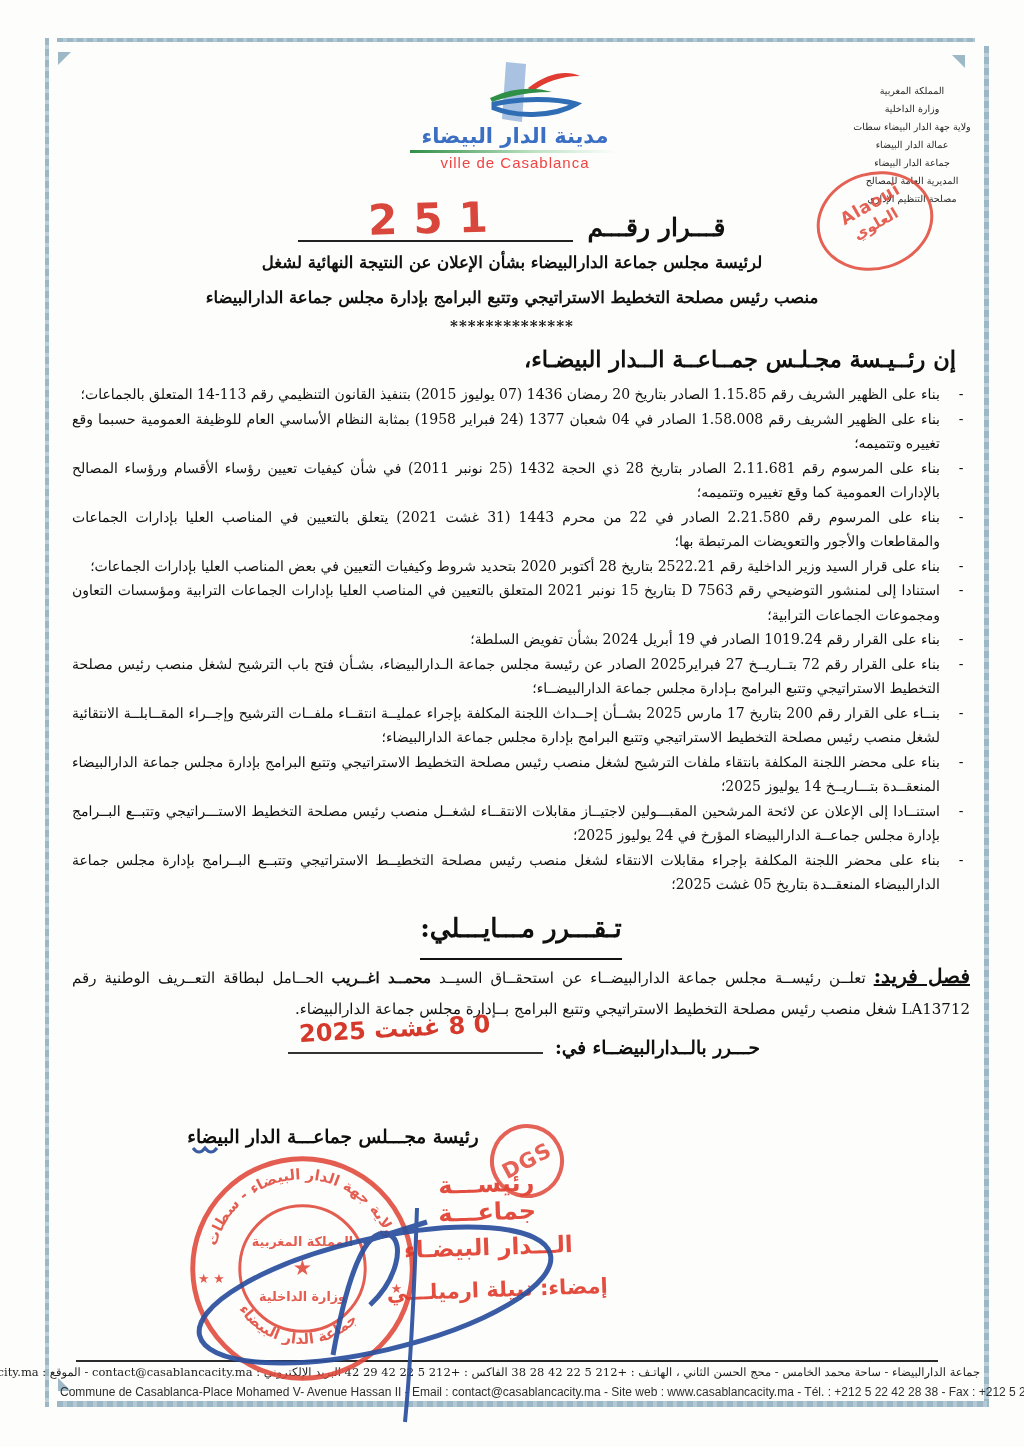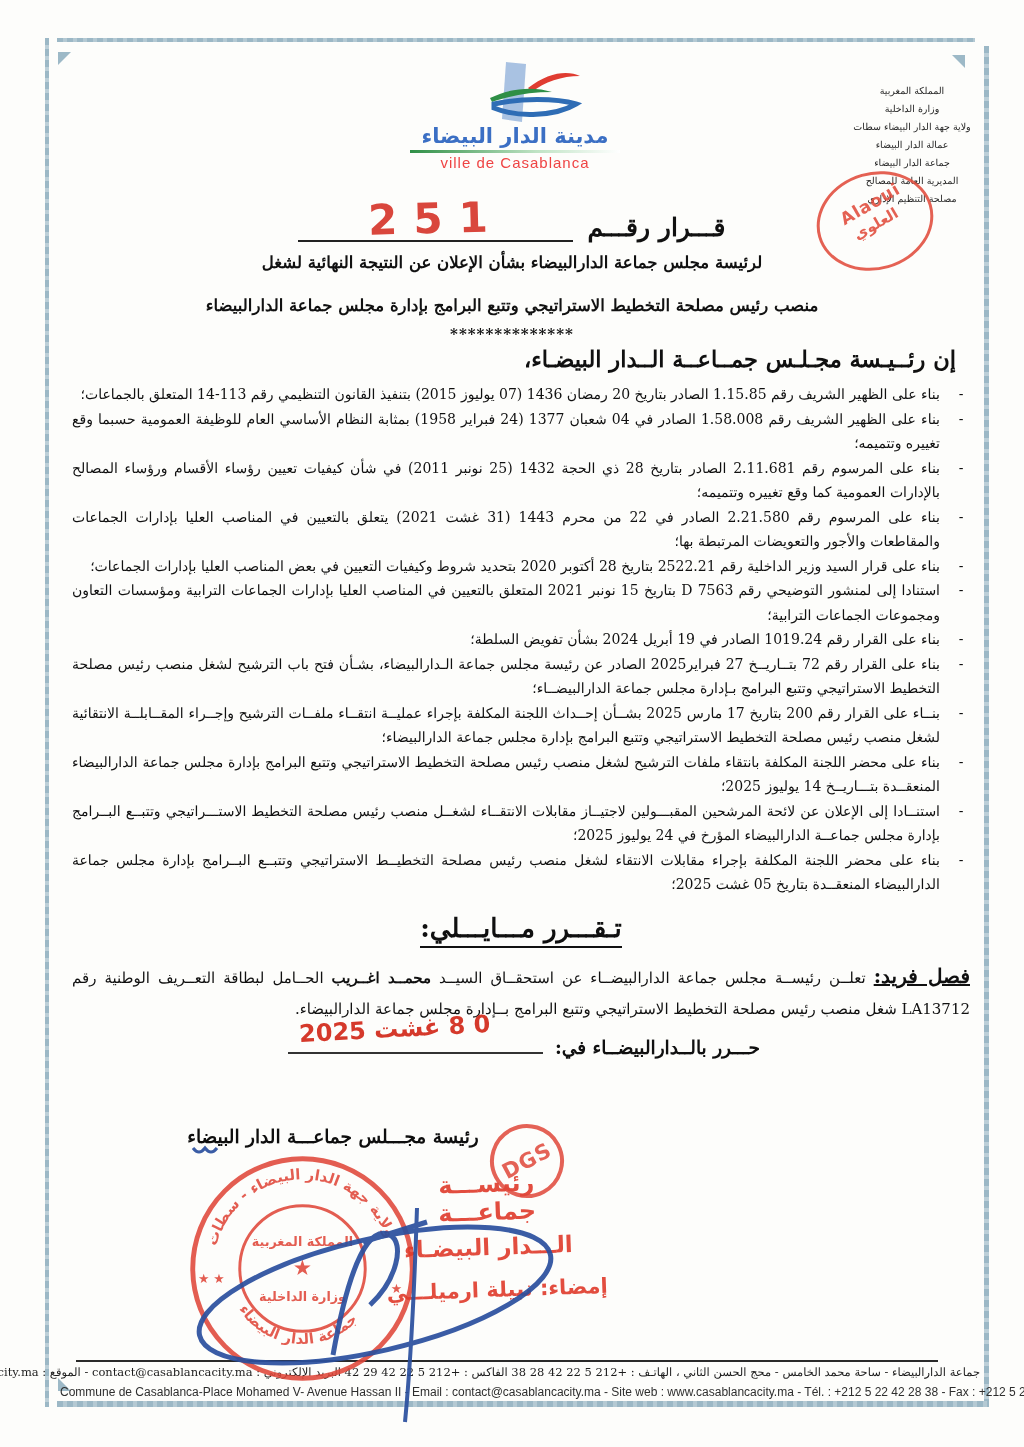--- a/index.html
+++ b/index.html
@@ -48,21 +48,21 @@
   
   .body-block { position:absolute; left:72px; top:346px; width:898px; direction:rtl; color:#101010; }
   .preamble-heading { font-weight:bold; font-size:22.5px; margin-right:14px; margin-bottom:10px; }
   .cons-list { font-size:14px; line-height:1.75; }
   .cons-item { display:flex; gap:12px; text-align:justify; }
   .cons-item .dash { flex:0 0 18px; text-align:center; }
   .cons-item .dash::before { content:"-"; }
   .cons-item .txt { flex:1; }
 
   .operative-heading { text-align:center; font-weight:bold; font-size:26px; margin:16px 0 14px 0; }
-  .operative-heading span { border-bottom:2.5px solid #111; padding-bottom:3px; }
+  .operative-heading span { border-bottom:2.5px solid #111; padding-bottom:15px; }
 
   .article { font-size:15px; line-height:1.9; text-align:justify; }
   .article .label { font-weight:bold; font-size:20px; text-decoration:underline; }
   .article .name { font-weight:bold; }
 
   .issued-row { position:relative; direction:rtl; margin-top:14px; padding-right:210px; font-weight:bold; font-size:18.5px; height:40px; }
   .issued-line { display:inline-block; width:255px; height:14px; border-bottom:2.5px solid #333; margin-right:6px; vertical-align:baseline; }
   .date-stamp { position:absolute; right:480px; top:-22px; transform:rotate(-3deg); color:#d5392b; white-space:nowrap;
                 font-family:"DejaVu Sans","Liberation Sans",sans-serif; font-weight:bold; font-size:24px; letter-spacing:3px; direction:rtl; }
 
@@ -129,21 +129,21 @@
   </div>
 
   <div class="title-block">
     <div class="decision-row">
       <span class="decision-label">قـــرار رقـــم</span>
       <span class="decision-line">
         <span class="decision-number">251</span>
       </span>
     </div>
     <div class="subtitle">لرئيسة مجلس جماعة الدارالبيضاء بشأن الإعلان عن النتيجة النهائية لشغل</div>
-    <div class="subtitle" style="margin-top:12px;">منصب رئيس مصلحة التخطيط الاستراتيجي وتتبع البرامج بإدارة مجلس جماعة الدارالبيضاء</div>
+    <div class="subtitle" style="margin-top:4px;">منصب رئيس مصلحة التخطيط الاستراتيجي وتتبع البرامج بإدارة مجلس جماعة الدارالبيضاء</div>
     <div class="stars">**************</div>
   </div>
 
   <div class="body-block">
     <div class="preamble-heading">إن رئــيـسة مجـلـس جمــاعــة الــدار البيضـاء،</div>
 
     <div class="cons-list">
       <div class="cons-item">
           <span class="dash"></span>
           <span class="txt">بناء على الظهير الشريف رقم 1.15.85 الصادر بتاريخ 20 رمضان 1436 (07 يوليوز 2015) بتنفيذ القانون التنظيمي رقم 113-14 المتعلق بالجماعات؛</span>

